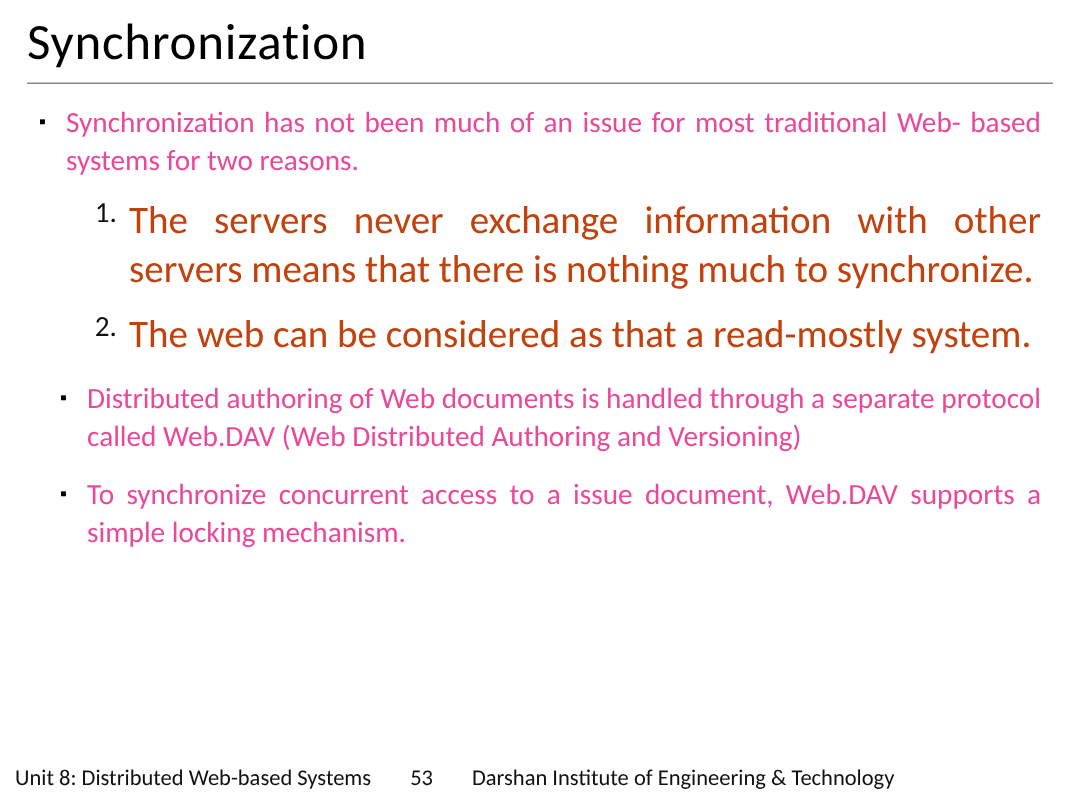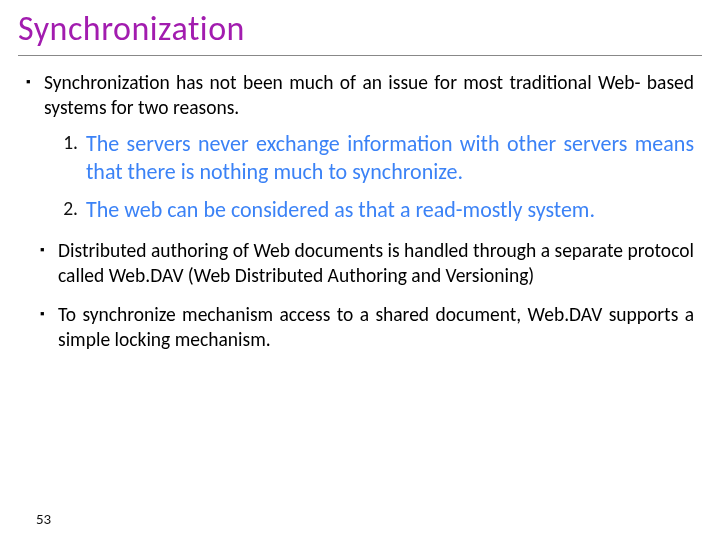--- a/index.html
+++ b/index.html
@@ -1,28 +1,28 @@
 <!DOCTYPE html>
 <html><head>
 <meta charset="utf-8">
 <style>
   * { box-sizing: border-box; margin: 0; padding: 0; }
   html, body { width: 720px; height: 540px; font-family: 'Calibri', 'Segoe UI', Arial, sans-serif; background: #fff; color: #1a1a1a; }
   .slide { width: 720px; height: 540px; position: relative; display: flex; flex-direction: column; }
   .title-wrap { padding: 8px 18px 4px 18px; }
-  .title { font-size: 34px; font-weight: 400; color: #a21caf; letter-spacing: 0.5px; }
+  .title { font-size: 34px; font-weight: 400; color: #000000; letter-spacing: 0.5px; }
   .rule { border: none; border-top: 1px solid #888; margin: 2px 18px 6px 18px; }
   .content { flex: 1; padding: 0 26px 0 26px; }
   .bullet-row { display: flex; margin: 8px 0 6px 0; }
   .bullet-mark { width: 18px; flex-shrink: 0; font-size: 13px; line-height: 24px; color: #000; }
-  .bullet-text { flex: 1; font-size: 19.5px; line-height: 1.28; text-align: justify; text-justify: inter-word; color: #000000; }
+  .bullet-text { flex: 1; font-size: 19.5px; line-height: 1.28; text-align: justify; text-justify: inter-word; color: #ec4899; }
   .bullet-row.indent { margin-left: 14px; }
   .num-row { display: flex; margin: 10px 0 8px 34px; }
   .num-mark { width: 26px; flex-shrink: 0; font-size: 19.5px; line-height: 1.28; color: #111; text-align: right; padding-right: 8px; }
-  .num-text { flex: 1; font-size: 22px; line-height: 1.28; text-align: justify; text-justify: inter-word; color: #3b82f6; }
+  .num-text { flex: 1; font-size: 26px; line-height: 1.28; text-align: justify; text-justify: inter-word; color: #c2410c; }
   .footer { width: 100%; display: flex; align-items: center; padding: 8px 18px 12px 10px; font-size: 15px; color: #111; }
   .footer-left { flex: 0 0 auto; }
   .footer-page { flex: 0 0 auto; margin: 0 26px; }
   .footer-right { flex: 1; text-align: left; }
 </style>
 </head>
 <body>
 
 <div class="slide">
   <div class="title-wrap">
@@ -46,21 +46,23 @@
       <div class="num-text">The web can be considered as that a read-mostly system.</div>
     </div>
 
     <div class="bullet-row indent" style="margin-top:14px;">
       <div class="bullet-mark">▪</div>
       <div class="bullet-text">Distributed authoring of Web documents is handled through a separate protocol called Web.DAV (Web Distributed Authoring and Versioning)</div>
     </div>
 
     <div class="bullet-row indent" style="margin-top:14px;">
       <div class="bullet-mark">▪</div>
-      <div class="bullet-text">To synchronize mechanism access to a shared document, Web.DAV supports a simple locking mechanism.</div>
+      <div class="bullet-text">To synchronize concurrent access to a issue document, Web.DAV supports a simple locking mechanism.</div>
     </div>
 
   </div>
 
   <div class="footer">
+    <div class="footer-left">Unit 8: Distributed Web-based Systems</div>
     <div class="footer-page">53</div>
+    <div class="footer-right">Darshan Institute of Engineering &amp; Technology</div>
   </div>
 </div>
 
 </body></html>

